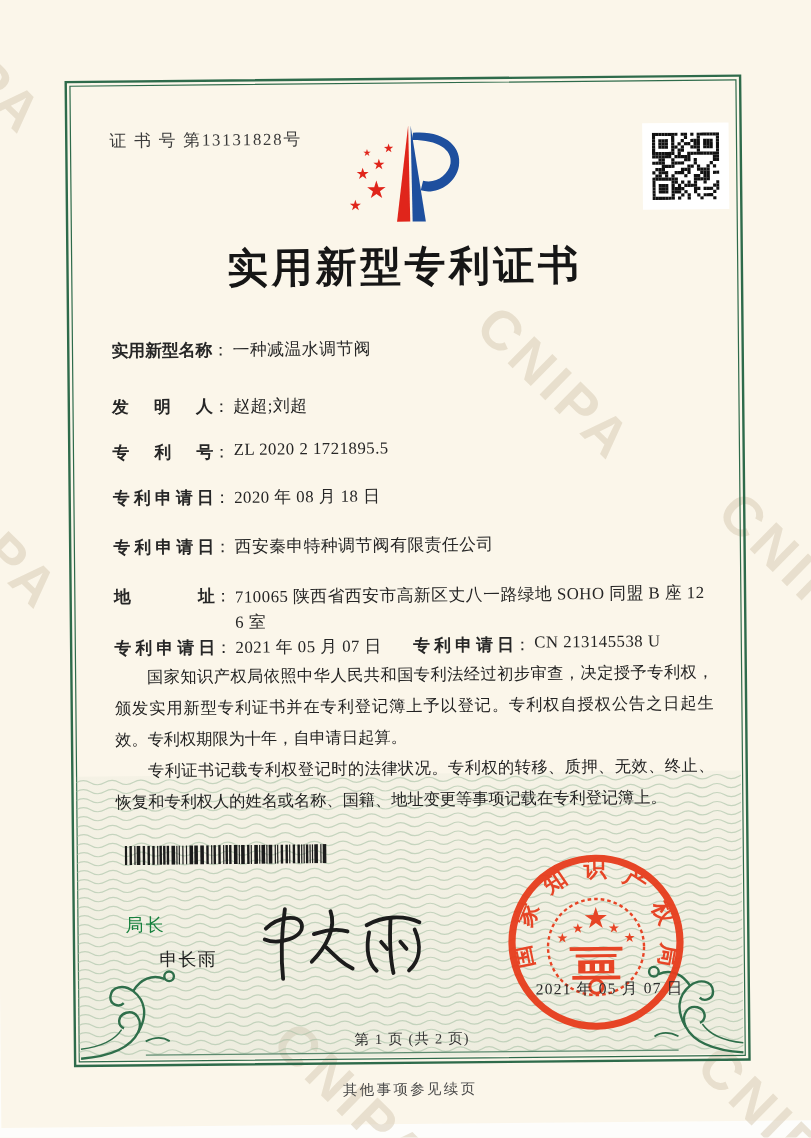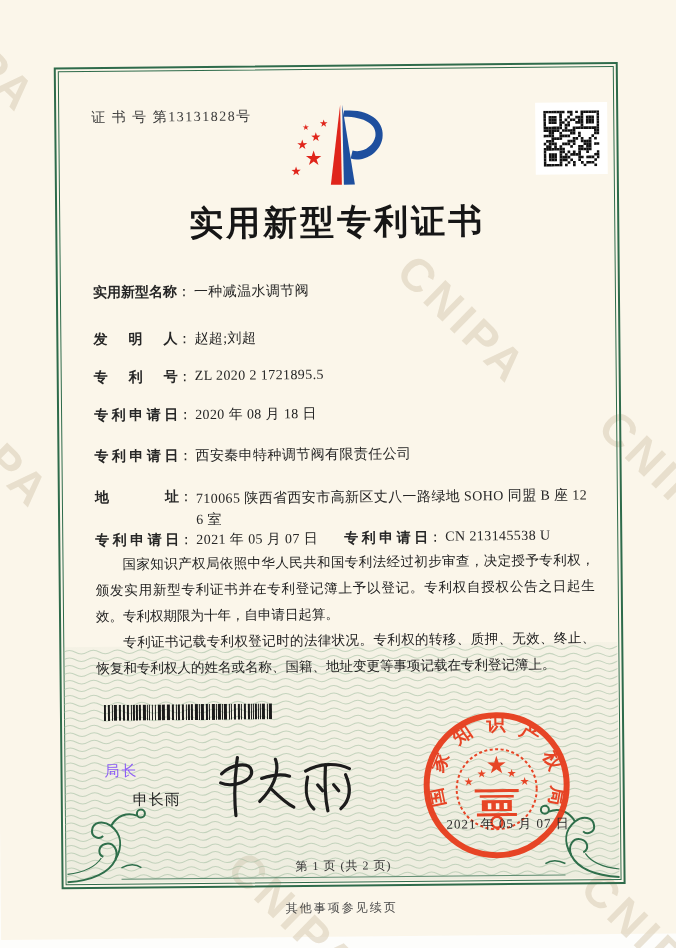--- a/index.html
+++ b/index.html
@@ -52,21 +52,21 @@
   .fvalue{letter-spacing:.4px;}
   .addr-val{line-height:21px;max-width:405px;}
   .fgroup2{position:absolute;left:249px;top:0;display:flex;}
   
   .paras{position:absolute;left:35px;top:483px;width:499px;font-size:13.5px;
     line-height:26px;color:#222;text-align:justify;}
   .paras p{margin:0;text-indent:2em;}
   
   .barcode{position:absolute;left:42px;top:636px;width:174px;height:16px;}
   
-  .director-title{position:absolute;left:42px;top:693px;font-size:15px;letter-spacing:2px;color:#8b5cf6;}
+  .director-title{position:absolute;left:42px;top:693px;font-size:15px;letter-spacing:2px;color:#15803d;}
   .director-name{position:absolute;left:40px;top:722px;font-size:15px;letter-spacing:1px;color:#1f1f1f;padding-left:30px;}
   .signature{position:absolute;left:145px;top:676px;width:170px;height:90px;}
   
   .seal{position:absolute;left:354px;top:640px;width:160px;height:160px;opacity:.95;}
   .seal-date{position:absolute;left:360px;top:750px;width:170px;font-size:13px;
     letter-spacing:1px;color:#2d2d2d;text-align:center;}
   .page-footer{position:absolute;left:0;top:791px;width:560px;text-align:center;
     font-size:12px;letter-spacing:1px;color:#333;}
   .note{position:absolute;left:61px;top:913px;width:560px;text-align:center;
     font-size:12px;letter-spacing:2px;color:#4a4a4a;}

